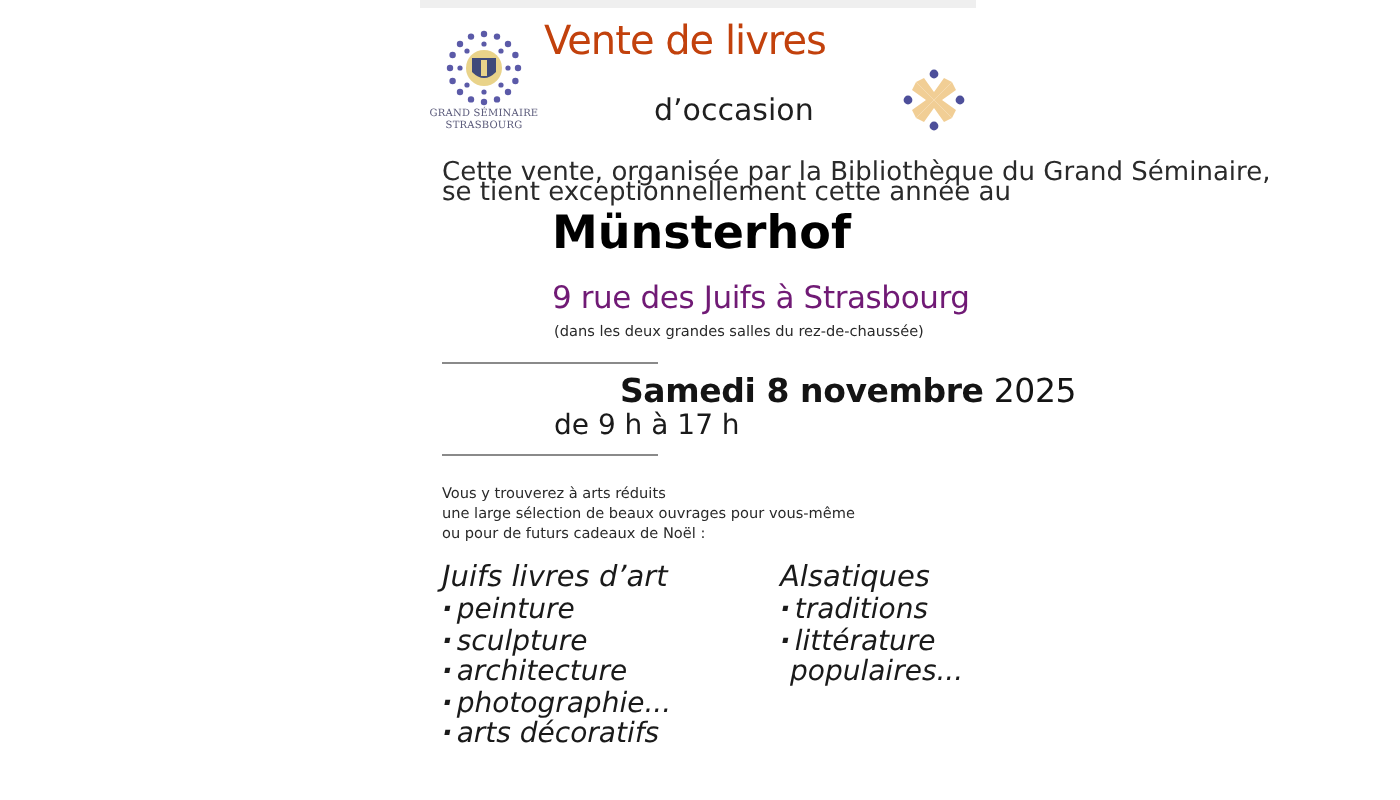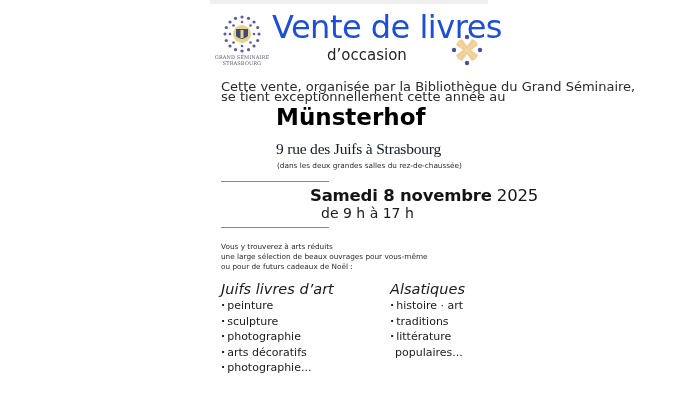--- a/index.html
+++ b/index.html
@@ -8,39 +8,39 @@
       font-family: "DejaVu Sans", sans-serif; color: #1a1a1a;
     }
     .topstrip { position: absolute; left: 210px; top: 0; width: 278px; height: 4px; background: #efefef; }
     .abs { position: absolute; white-space: nowrap; }
 
     .logo-left { position: absolute; left: 222px; top: 14px; width: 40px; height: 40px; }
     .logo-caption { position: absolute; left: 214px; top: 54px; width: 56px; text-align: center;
       font-family: "DejaVu Serif", serif; font-size: 5px; line-height: 6px; color: #5a5a7a; letter-spacing: 0.1px; }
     .logo-right { position: absolute; left: 450px; top: 33px; width: 34px; height: 34px; }
 
-    .title { left: 272px; top: 8px; font-size: 32px; font-weight: normal; letter-spacing: -0.5px; color: #1d4ed8; }
+    .title { left: 272px; top: 8px; font-size: 20px; font-weight: normal; letter-spacing: -0.5px; color: #c2410c; }
     .subtitle { left: 327px; top: 46px; font-size: 15px; color: #1f1f1f; }
 
     .intro { left: 221px; top: 82px; font-size: 13px; line-height: 10px; color: #2a2a2a; }
 
     .venue { left: 276px; top: 104px; font-size: 23px; font-weight: bold; letter-spacing: 0px; color: #000000; }
-    .address { left: 276px; top: 140px; font-size: 15.5px; font-weight: normal; color: #0f172a; letter-spacing: -0.2px; font-family: Liberation Serif, serif; }
+    .address { left: 276px; top: 140px; font-size: 15.5px; font-weight: normal; color: #701a75; letter-spacing: -0.2px; }
     .address-note { left: 277px; top: 161px; font-size: 7.3px; color: #2a2a2a; text-align: center; }
 
     .rule { position: absolute; left: 221px; width: 108px; height: 1px; background: #8a8a8a; }
 
     .date { left: 276px; top: 186px; font-size: 16.5px; color: #141414; letter-spacing: -0.2px; }
     .date b { font-weight: bold; margin-left: 34px; }
-    .hours { left: 277px; top: 205px; font-size: 14px; color: #1a1a1a; margin-left: 44px; }
+    .hours { left: 277px; top: 205px; font-size: 14px; color: #1a1a1a; }
 
     .offer { left: 221px; top: 242px; font-size: 7.3px; line-height: 10px; color: #2a2a2a; }
 
     .cat-title { font-family: "DejaVu Sans", sans-serif; font-style: italic; font-size: 14.5px; color: #1a1a1a; }
-    .cat-list { list-style: none; margin: 0; padding: 0; font-size: 11px; line-height: 15.5px; color: #1a1a1a; }
+    .cat-list { list-style: none; margin: 0; padding: 0; font-size: 14px; line-height: 15.5px; color: #1a1a1a; font-style: italic; }
     .cat-list li::before { content: "·"; font-weight: bold; margin-right: 2px; }
     .cat-list li.cont::before { content: ""; margin-right: 0; }
     .cat-list li.cont { padding-left: 5px; }
 
     .col1 { position: absolute; left: 221px; top: 281px; }
     .col2 { position: absolute; left: 390px; top: 281px; }
     .col1 .cat-list, .col2 .cat-list { margin-top: 1px; }
     .bd { left: 328px; top: 370px; margin-top: 37px; }
   </style>
 </head>
@@ -129,29 +129,28 @@
   <div>Vous y trouverez à arts réduits</div>
   <div>une large sélection de beaux ouvrages pour vous-même</div>
   <div>ou pour de futurs cadeaux de Noël :</div>
 </div>
 
 <div class="col1">
   <div class="cat-title">Juifs livres d’art</div>
   <ul class="cat-list">
     <li>peinture</li>
     <li>sculpture</li>
-    <li>photographie</li>
+    <li>architecture</li>
+    <li>photographie...</li>
     <li>arts décoratifs</li>
-    <li>photographie...</li>
   </ul>
 </div>
 
 <div class="col2">
   <div class="cat-title">Alsatiques</div>
   <ul class="cat-list">
-    <li>histoire · art</li>
     <li>traditions</li>
     <li>littérature</li>
     <li class="cont">populaires...</li>
   </ul>
 </div>
 
 <div class="abs cat-title bd">Bandes dessinées</div>
 
 </body></html>

